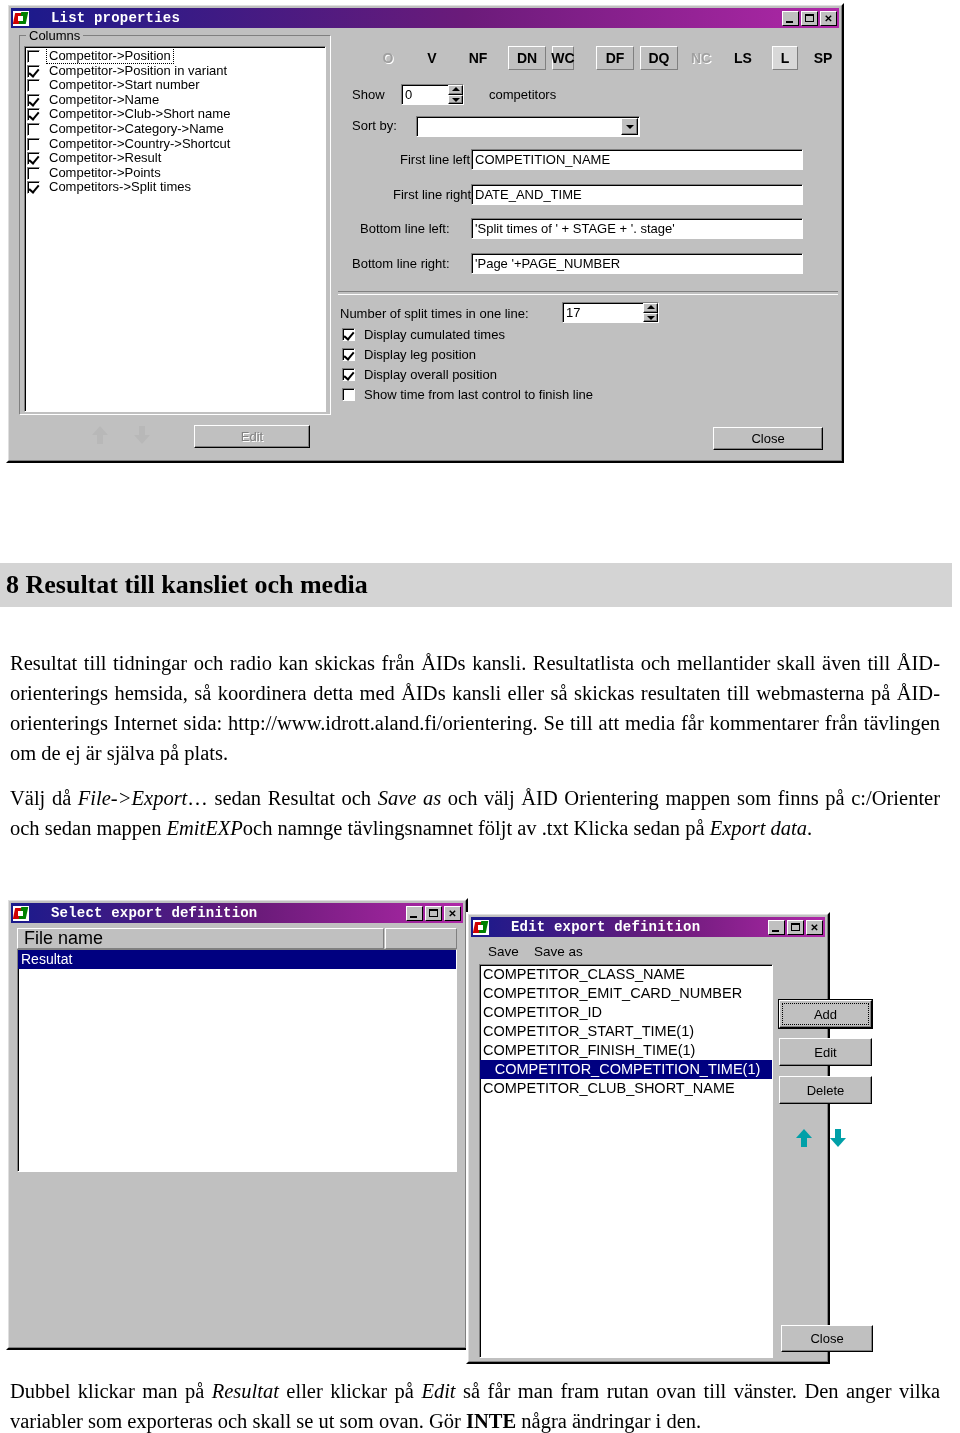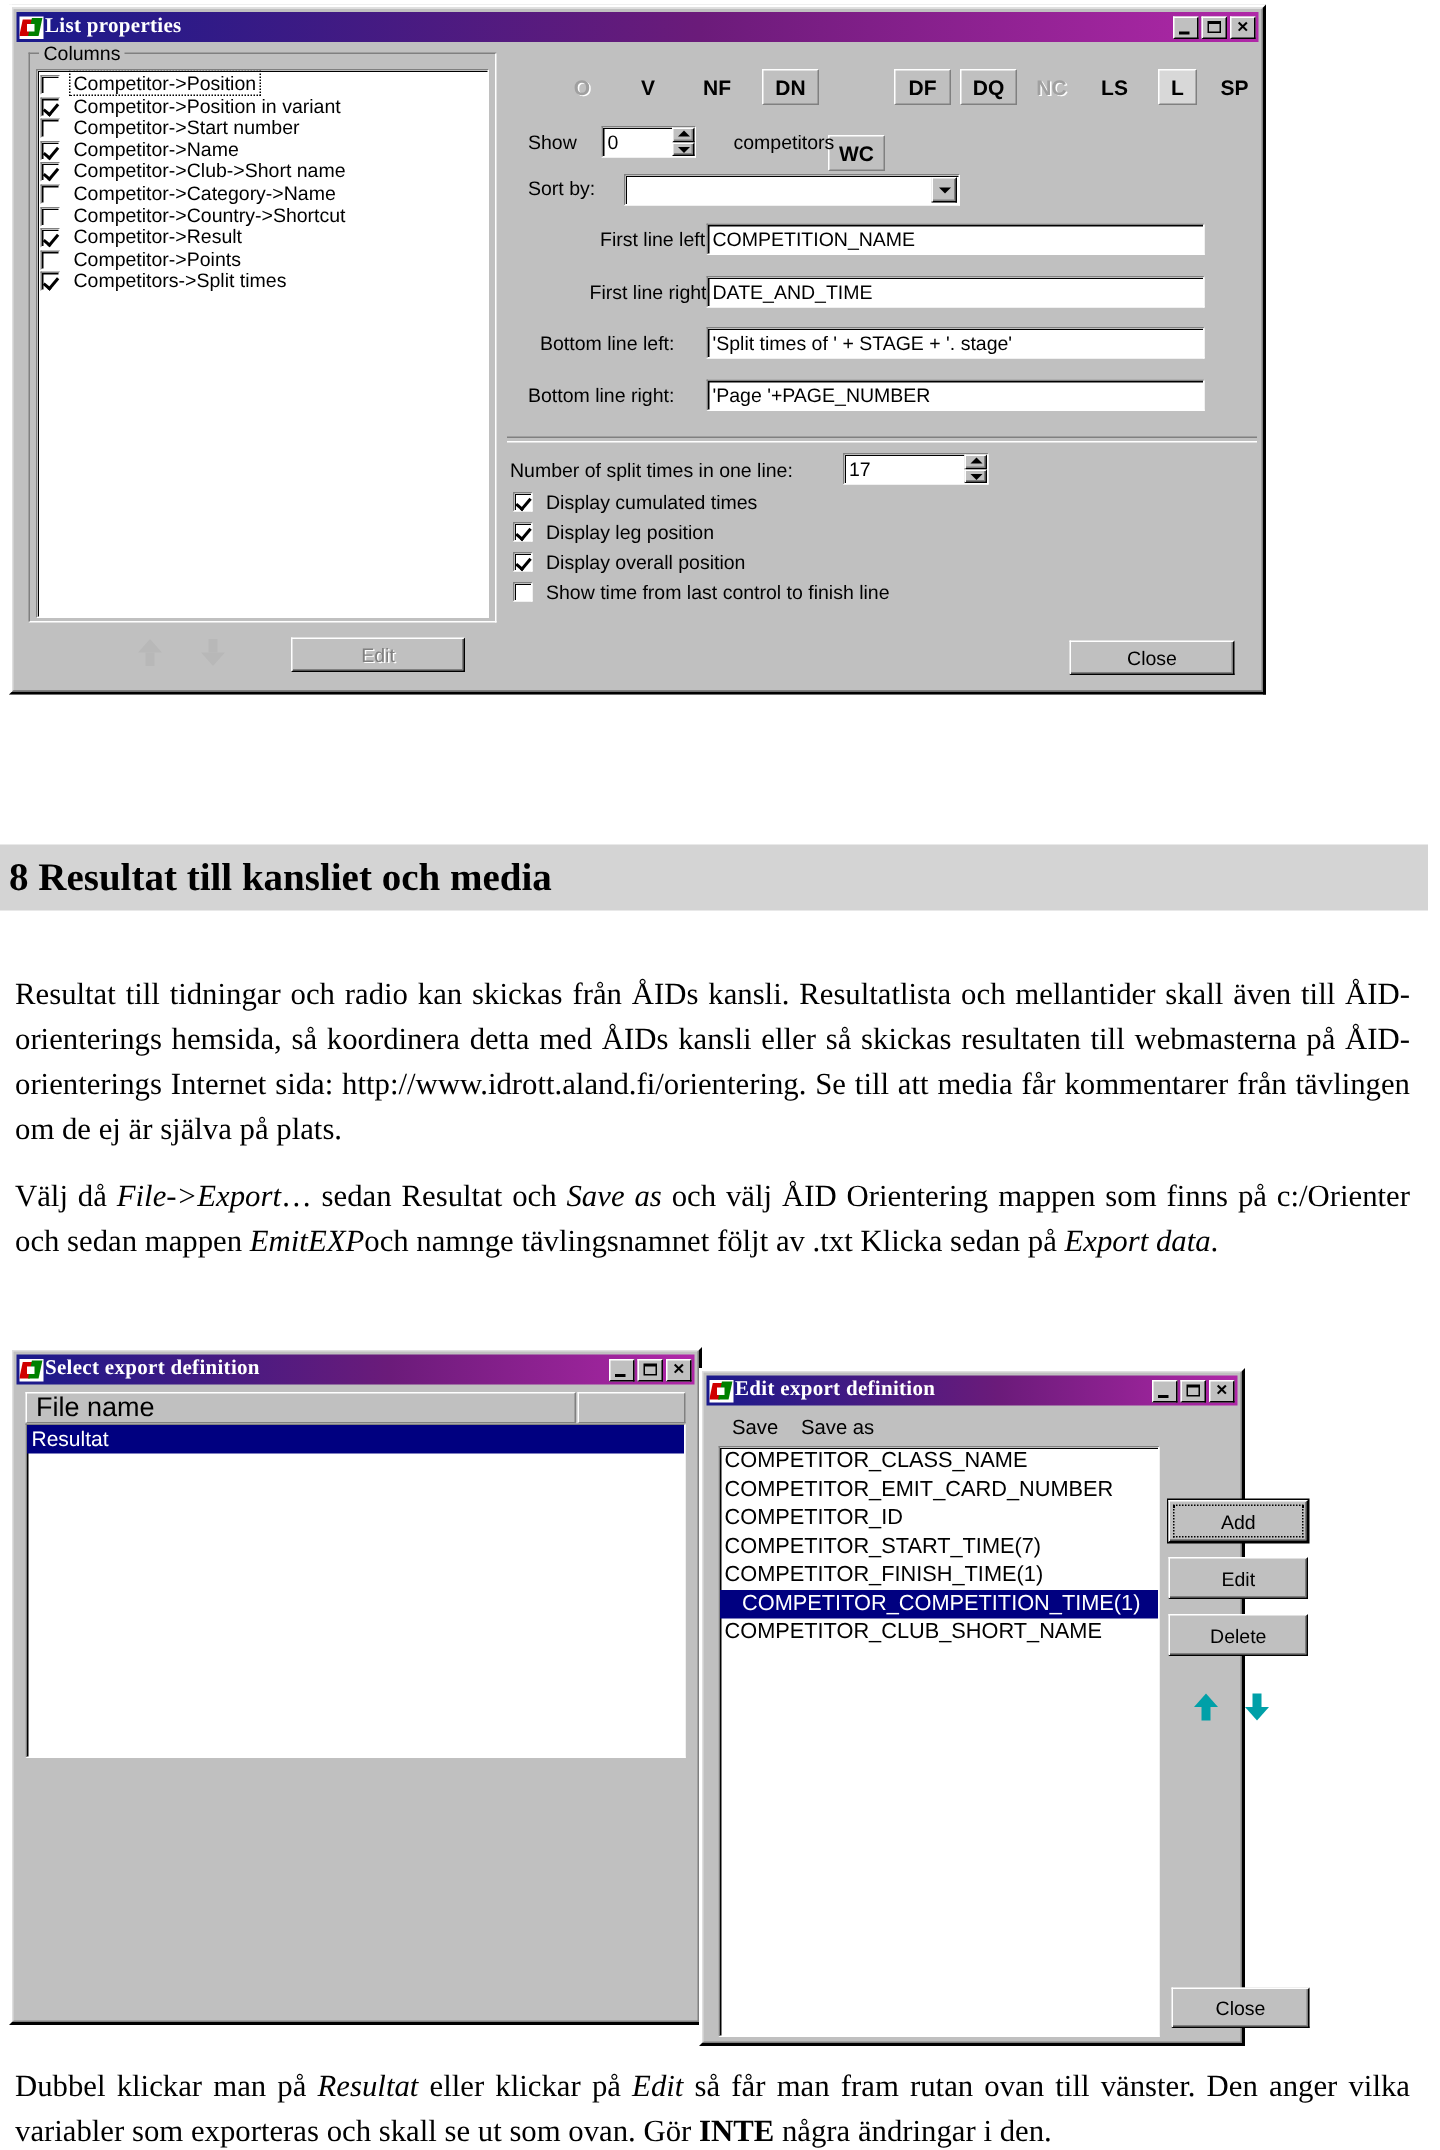--- a/index.html
+++ b/index.html
@@ -41,22 +41,22 @@
     background: linear-gradient(to right, #1a1a8c 0%, #6b1b7a 55%, #b028a8 100%);
     display: flex;
     align-items: center;
     padding: 0 2px;
     box-sizing: border-box;
   }
   .titlebar .tb-title {
     color: #ffffff;
     font-weight: bold;
     font-size: 14px;
-    font-family: Liberation Serif, serif;
-    margin-left: 1px;
+    font-family: Liberation Mono, monospace;
+    margin-left: 22px;
     letter-spacing: 0.2px;
     white-space: nowrap;
   }
   .app-icon {
     width: 16px; height: 15px;
     position: relative;
     flex: 0 0 auto;
     background: #ffffff;
     overflow: hidden;
   }
@@ -387,21 +387,21 @@
   <div style="position:absolute; left:126px; top:421px; color:#b0b0b0;">
     <span class="arrow-icon dn" style="position:relative; display:inline-block; color:#b8b8b8;"><span class="head"></span><span class="shaft"></span></span>
   </div>
   <div class="btn disabled" style="left:186px; top:420px; width:116px; height:23px;">Edit</div>
 
   <div id="status-toolbar" style="position:absolute; left:370px; top:41px; height:24px;">
       <div class="tbbtn gray" style="left: 0px; top: 0px; width: 20px; height: 24px;">O</div>
       <div class="tbbtn" style="left: 44px; top: 0px; width: 20px; height: 24px;">V</div>
       <div class="tbbtn" style="left: 84px; top: 0px; width: 32px; height: 24px;">NF</div>
       <div class="tbbtn framed" style="left: 130px; top: 0px; width: 38px; height: 24px;">DN</div>
-      <div class="tbbtn framed" style="left: 174px; top: 0px; width: 38px; height: 24px; margin-top: 44px;">WC</div>
+      <div class="tbbtn framed" style="left: 174px; top: 0px; width: 22px; height: 24px;">WC</div>
       <div class="tbbtn framed" style="left: 218px; top: 0px; width: 38px; height: 24px;">DF</div>
       <div class="tbbtn framed" style="left: 262px; top: 0px; width: 38px; height: 24px;">DQ</div>
       <div class="tbbtn gray" style="left: 306px; top: 0px; width: 34px; height: 24px;">NC</div>
       <div class="tbbtn" style="left: 350px; top: 0px; width: 30px; height: 24px;">LS</div>
       <div class="tbbtn framed light" style="left: 394px; top: 0px; width: 26px; height: 24px;">L</div>
       <div class="tbbtn" style="left: 430px; top: 0px; width: 30px; height: 24px;">SP</div>
     </div>
 
   <span class="lbl" style="left:344px; top:82px;">Show</span>
   <div class="field" style="left:393px; top:79px; width:63px; height:21px;">0</div>
@@ -507,21 +507,21 @@
     </span>
   </div>
 
   <span class="menu-item" style="left:20px; top:30px;">Save</span>
   <span class="menu-item" style="left:66px; top:30px;">Save as</span>
 
   <div class="listbox" id="edit-export-list" style="left:11px; top:50px; width:294px; height:394px;">
       <div class="listrow" style="font-size: 14.5px;">COMPETITOR_CLASS_NAME</div>
       <div class="listrow" style="font-size: 14.5px;">COMPETITOR_EMIT_CARD_NUMBER</div>
       <div class="listrow" style="font-size: 14.5px;">COMPETITOR_ID</div>
-      <div class="listrow" style="font-size: 14.5px;">COMPETITOR_START_TIME(7)</div>
+      <div class="listrow" style="font-size: 14.5px;">COMPETITOR_START_TIME(1)</div>
       <div class="listrow" style="font-size: 14.5px;">COMPETITOR_FINISH_TIME(1)</div>
       <div class="listrow sel" style="font-size: 14.5px; text-align: center;">COMPETITOR_COMPETITION_TIME(1)</div>
       <div class="listrow" style="font-size: 14.5px;">COMPETITOR_CLUB_SHORT_NAME</div>
     </div>
 
   <div class="btn focus" style="left:311px; top:86px; width:93px; height:28px; box-shadow: inset -1px -1px 0 #808080, 0 0 0 1px #000;">Add</div>
   <div class="btn" style="left:311px; top:124px; width:93px; height:28px;">Edit</div>
   <div class="btn" style="left:311px; top:162px; width:93px; height:28px;">Delete</div>
 
   <div style="position:absolute; left:328px; top:215px; color:#00a0a8;">

